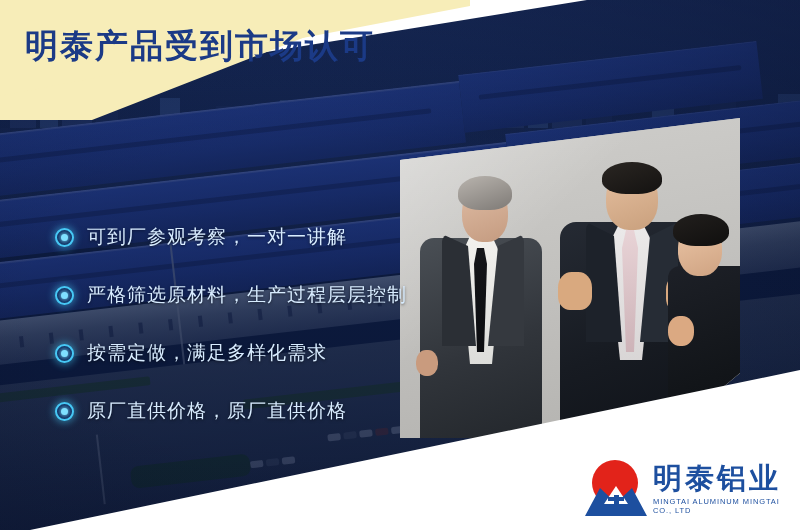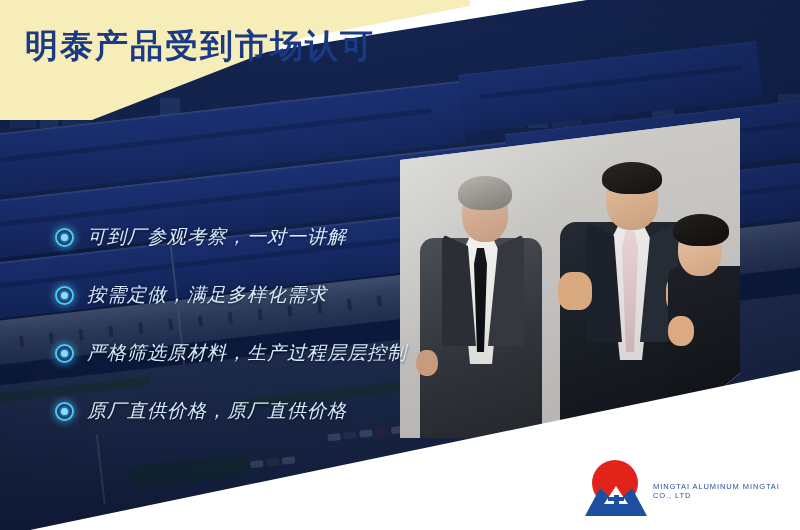--- a/index.html
+++ b/index.html
@@ -111,21 +111,21 @@
   
   .title {
     position:absolute; left:25px; top:24px;
     font-size:33px; font-weight:bold; letter-spacing:2px;
     color:#1b3a86;
     font-family:"DejaVu Sans","Liberation Sans",sans-serif;
     white-space:nowrap;
   }
 
   
-  .bullets { position:absolute; left:55px; top:208px; width:400px;font-style:italic; }
+  .bullets { position:absolute; left:55px; top:208px; width:400px; }
   .bullet { display:flex; align-items:center; height:58px; }
   .b-icon {
     width:19px; height:19px; flex:0 0 19px; margin-right:13px;
     border-radius:50%;
     border:2px solid #46c8f5;
     background:#0c2b5e;
     position:relative;
     box-shadow:0 0 7px 2px rgba(70,200,245,.45);
   }
   .b-icon::after{
@@ -348,40 +348,41 @@
     </div>
   </div>
 
   <div class="bullets">
     <div class="bullet">
       <span class="b-icon"></span>
       <span class="b-text">可到厂参观考察，一对一讲解</span>
     </div>
     <div class="bullet">
       <span class="b-icon"></span>
-      <span class="b-text">按需定做，满足多样化需求</span>
+      <span class="b-text">严格筛选原材料，生产过程层层控制</span>
     </div>
     <div class="bullet">
       <span class="b-icon"></span>
-      <span class="b-text">严格筛选原材料，生产过程层层控制</span>
+      <span class="b-text">按需定做，满足多样化需求</span>
     </div>
     <div class="bullet">
       <span class="b-icon"></span>
       <span class="b-text">原厂直供价格，原厂直供价格</span>
     </div>
   </div>
 
   <div class="wedge2"></div>
 
   <div class="logo">
     <div class="logo-mark">
       <div class="sun"></div>
       <div class="mtn-fill"></div>
       <div class="mtn-notch"></div>
       <div class="mtn-stem"></div>
       <div class="mtn-bar"></div>
     </div>
     <div class="logo-text">
+      <div class="logo-cn">明泰铝业</div>
       <div class="logo-en">MINGTAI ALUMINUM MINGTAI CO., LTD</div>
     </div>
   </div>
 
 </div>
 
 </body></html>

